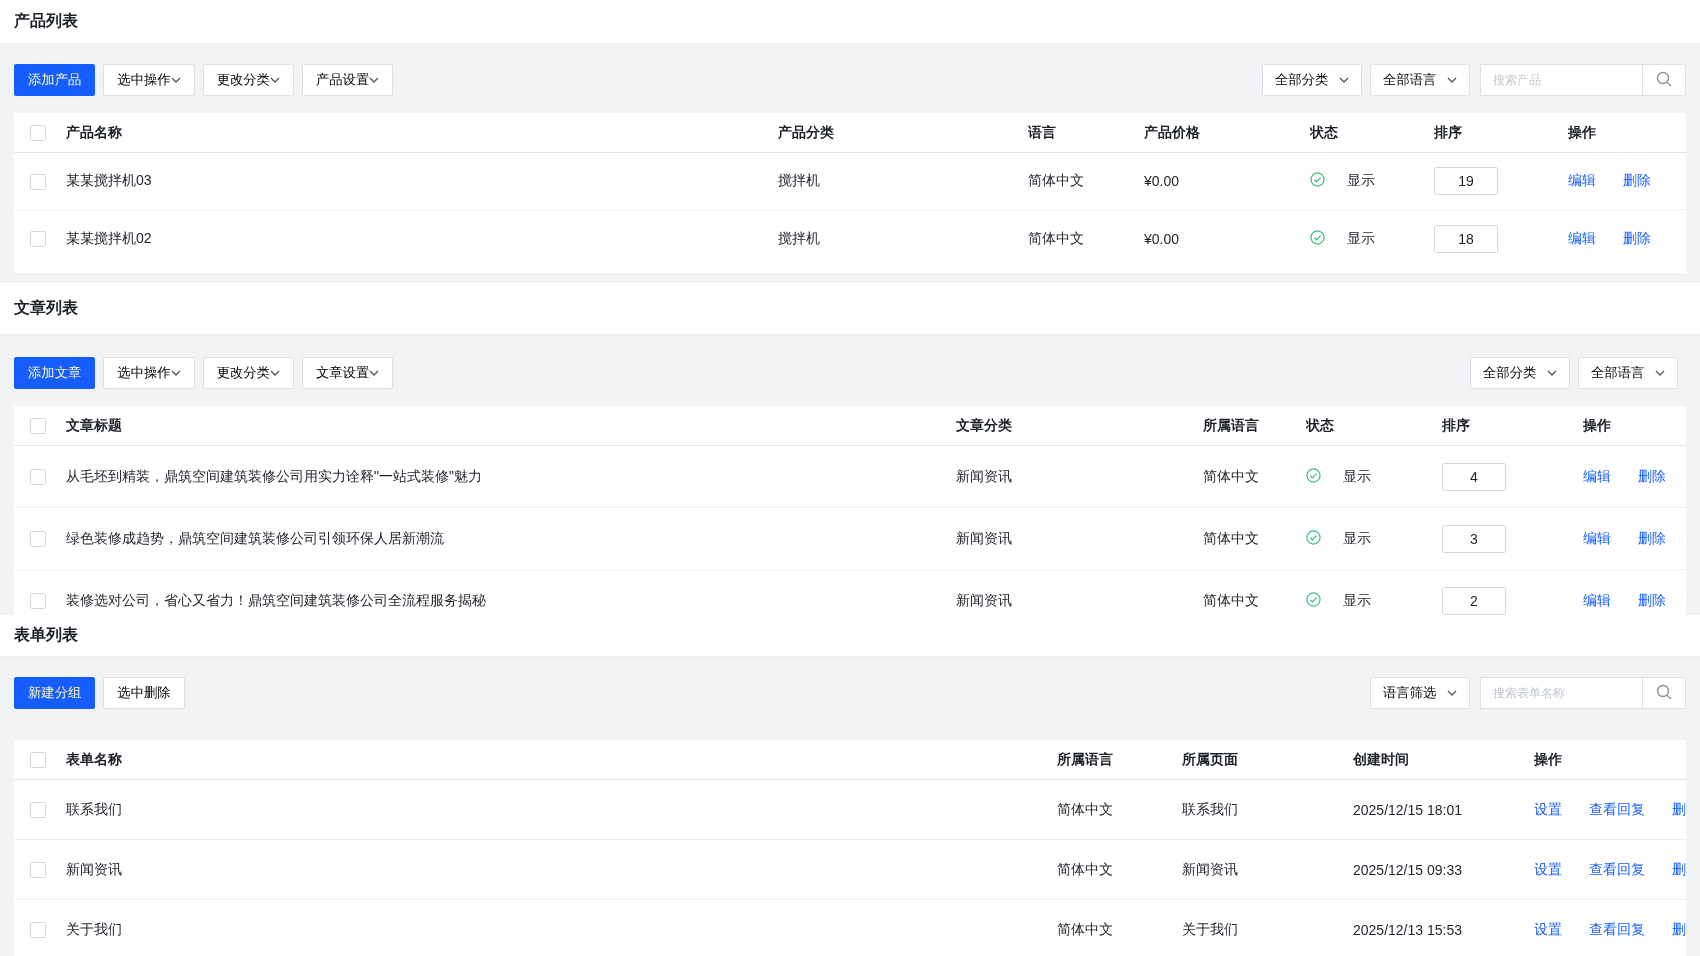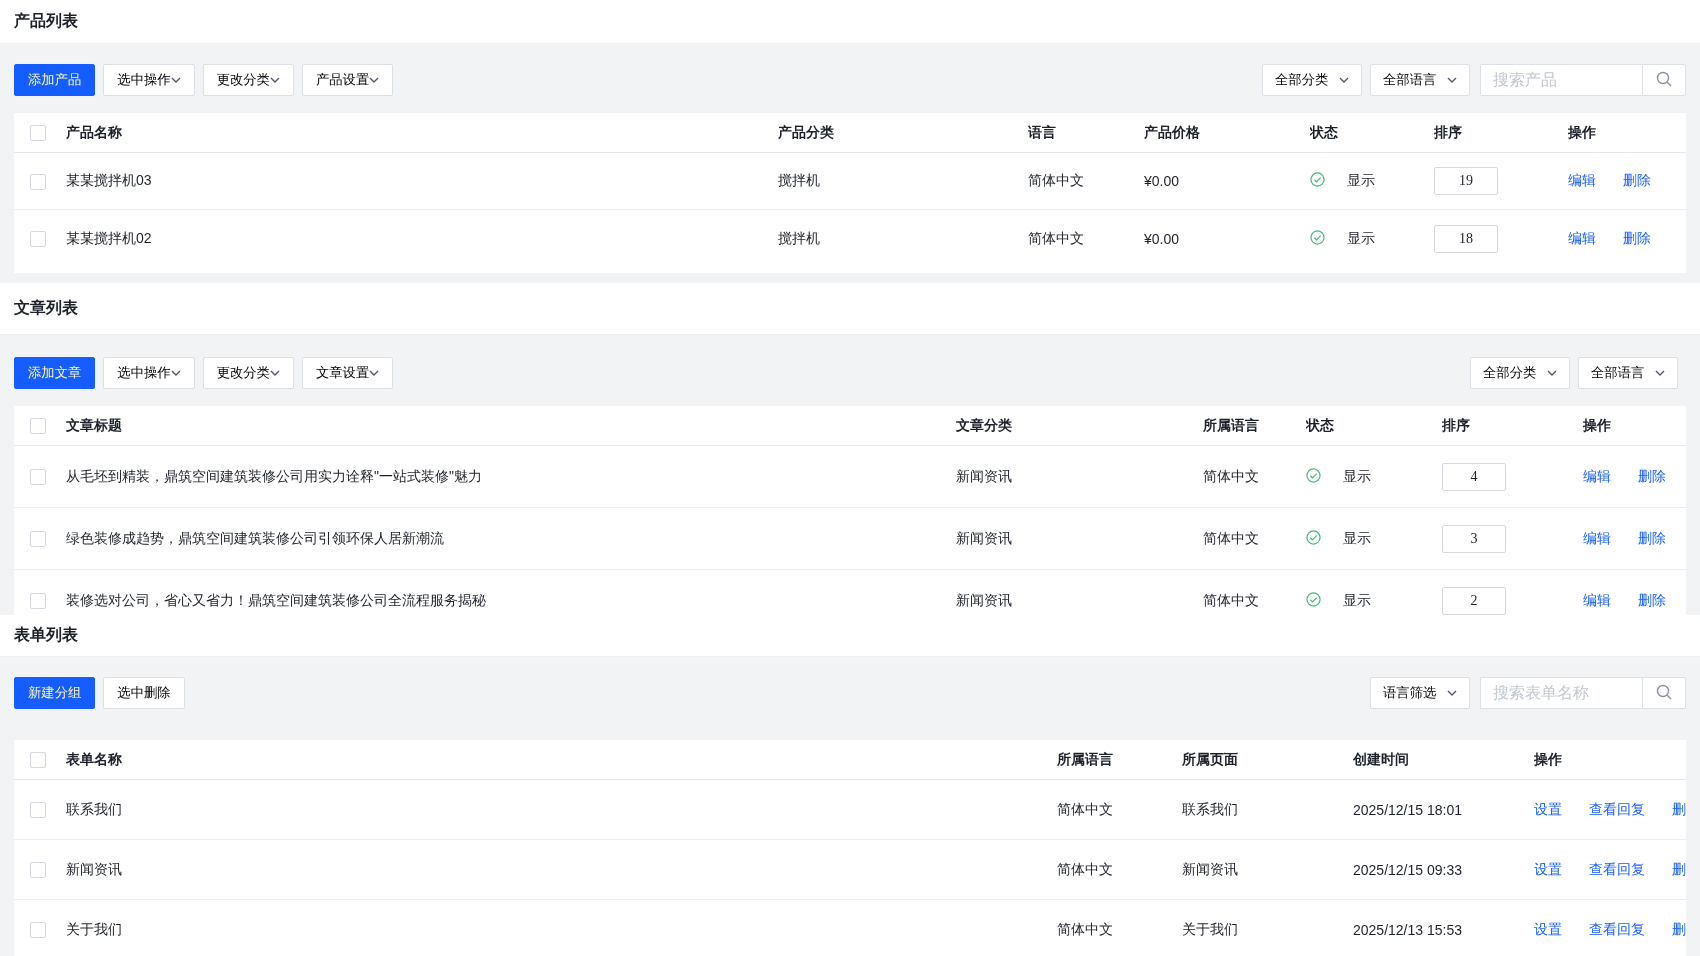--- a/index.html
+++ b/index.html
@@ -26,21 +26,21 @@
   .btn { height:32px; display:inline-flex; align-items:center; justify-content:center;
          background:#fff; border:1px solid #dcdfe5; border-radius:2px; padding:0 13px;
          margin-right:8px; cursor:pointer; white-space:nowrap; }
   .btn-primary { background:#165dff; border-color:#165dff; color:#fef9c3; }
   .btn-drop { }
   .chev { display:inline-block; line-height:0; }
   .toolbar-right { margin-left:auto; display:flex; align-items:flex-start; }
   .filter-btn { width:100px; justify-content:space-between; padding:0 12px; margin-right:8px; }
   .search-wrap { display:flex; align-items:center; margin-left:2px; }
   .search-input { height:32px; width:162px; border:1px solid #dcdfe5; border-right:none;
-                  border-radius:2px 0 0 2px; padding:0 12px; font-size:16px; outline:none;
+                  border-radius:2px 0 0 2px; padding:0 12px; font-size:12px; outline:none;
                   font-family:inherit; color:#1d2129; background:#fff; }
   .search-input::placeholder { color:#c1c6cf; }
   .search-btn { height:32px; width:44px; background:#fff; border:1px solid #dcdfe5;
                 border-radius:0 2px 2px 0; display:flex; align-items:center; justify-content:center;
                 cursor:pointer; }
 
   
   .card { background:#fff; }
   .card-products { padding-bottom:6px; }
   .card-forms { padding-bottom:12px; }
@@ -52,21 +52,21 @@
   .tr-products:last-child { border-bottom:none; }
   .grid-products { grid-template-columns:52px 712px 250px 116px 166px 124px 134px 1fr; }
   .grid-articles { grid-template-columns:52px 890px 247px 103px 136px 141px 1fr; }
   .grid-forms    { grid-template-columns:52px 991px 125px 171px 181px 1fr; }
   .cell { overflow:hidden; white-space:nowrap; text-overflow:ellipsis; padding-right:10px; }
   .cb-cell { padding-left:16px; }
   .cb { display:inline-block; width:16px; height:16px; background:#fff;
         border:1px solid #d4d8de; border-radius:2px; cursor:pointer; vertical-align:middle; }
   .status-cell { display:flex; align-items:flex-end; gap:22px; }
   .sort-input { width:64px; height:28px; border:1px solid #d4d8de; border-radius:2px;
-                text-align:center; font-size:14px; font-family:Liberation Serif, serif; color:#1d2129;
+                text-align:center; font-size:14px; font-family:Liberation Sans, sans-serif; color:#1d2129;
                 background:#fff; outline:none; }
   .actions { display:flex; gap:27px; }
   .link { color:#165dff; cursor:pointer; text-decoration:none; white-space:nowrap; }
 </style>
 </head>
 <body>
 
 <div class="band band-1">
   <span class="band-title">产品列表</span>
 </div>

